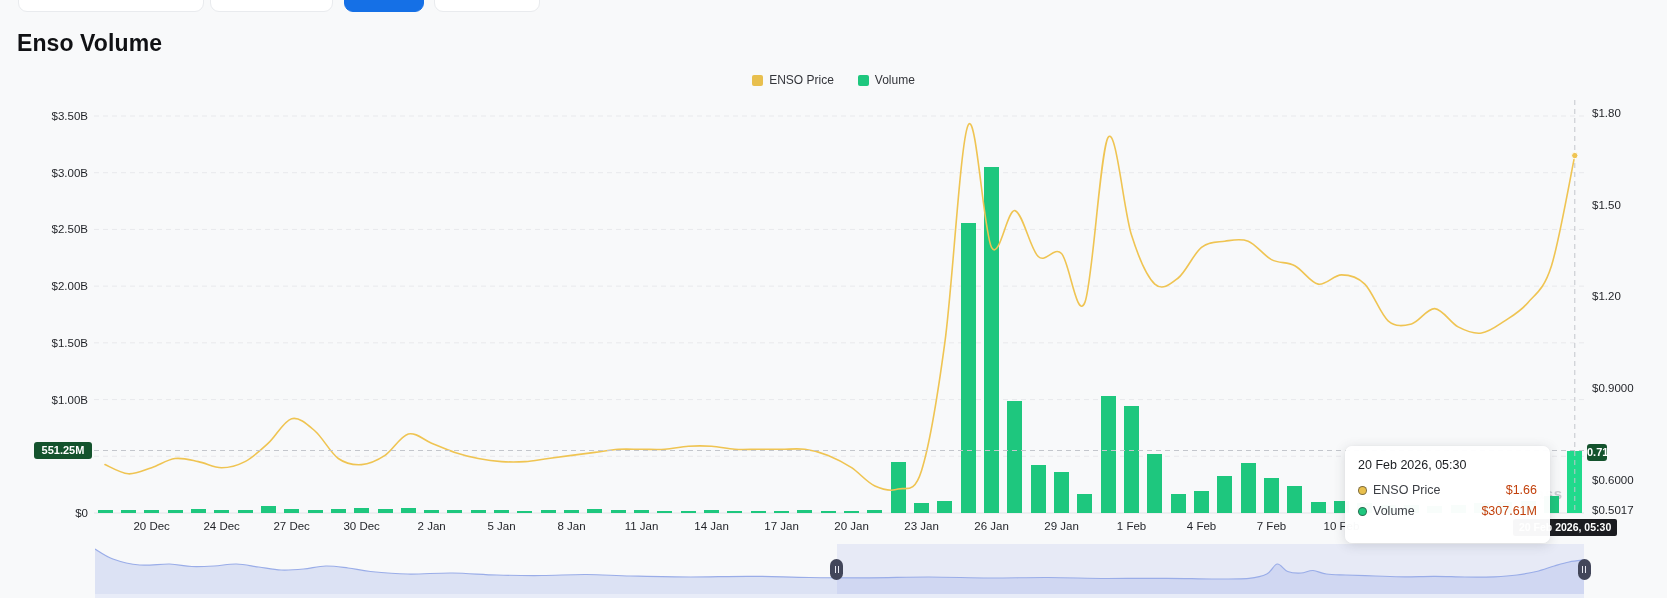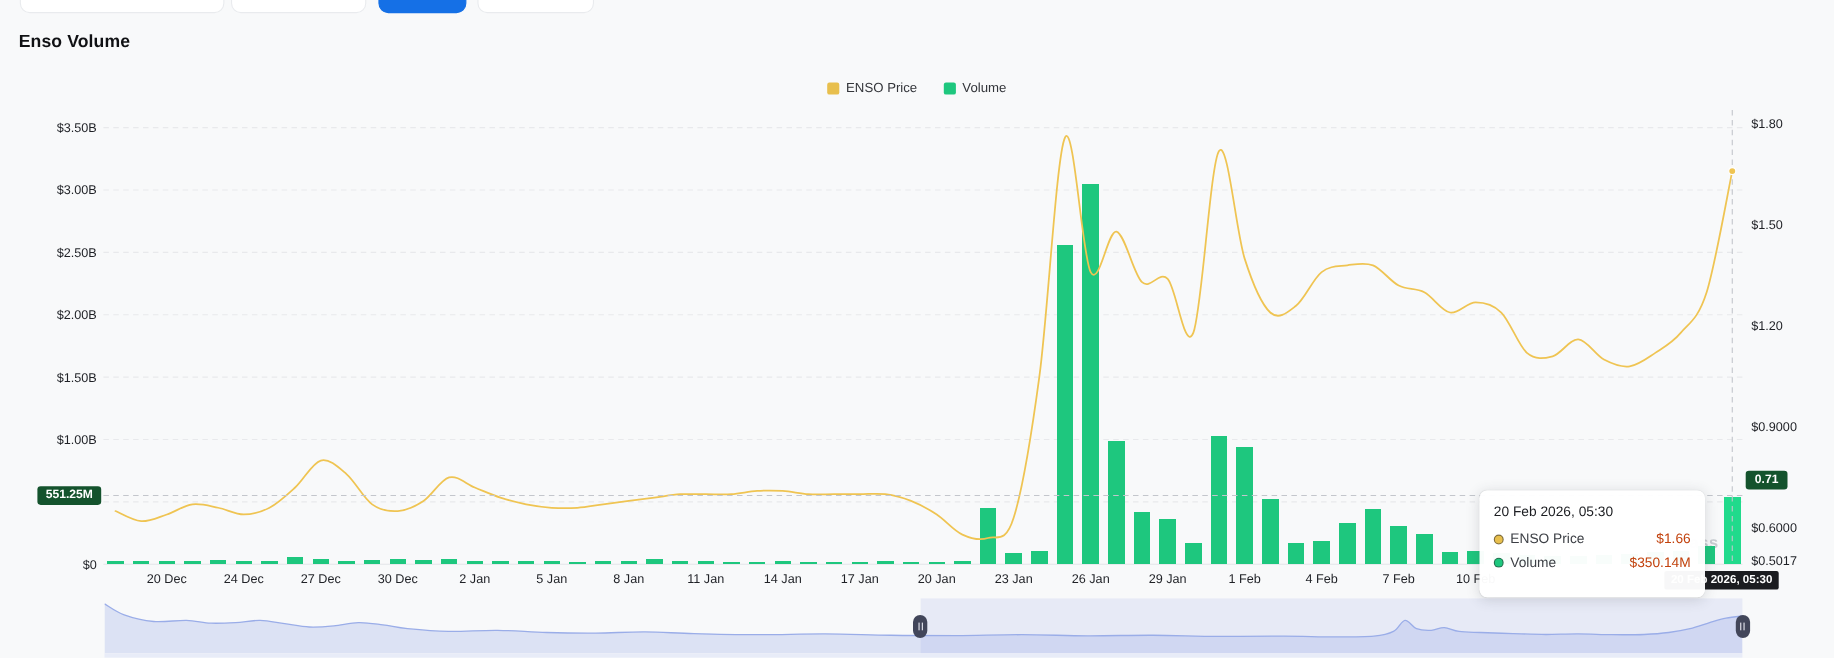--- a/index.html
+++ b/index.html
@@ -4,33 +4,33 @@
 <style>
   * { box-sizing: border-box; margin: 0; padding: 0; }
   html,body { width:1667px; height:598px; }
   body { font-family: "Liberation Sans", sans-serif; background:#f8f9fa; overflow:hidden; }
   #app { position:relative; width:1667px; height:598px; background:#f8f9fa; overflow:hidden; }
 
   
   .tab { position:absolute; top:-16px; height:28px; border-radius:9px; background:#ffffff; border:1px solid #e9ebee; }
   .tab.active { background:#1570e6; border-color:#1570e6; }
 
-  .page-title { position:absolute; left:17px; top:30px; font-size:16px; font-weight:700; color:#101114; letter-spacing:.1px; }
+  .page-title { position:absolute; left:17px; top:30px; font-size:23px; font-weight:700; color:#101114; letter-spacing:.1px; }
 
   .legend { position:absolute; left:0; top:73px; width:1667px; display:flex; justify-content:center; gap:24px; z-index:2; }
   .legend-item { display:flex; align-items:center; gap:6px; font-size:12px; color:#33353a; }
   .legend-swatch { width:11px; height:11px; border-radius:2px; display:inline-block; }
 
   #chart-svg { position:absolute; left:0; top:0; z-index:1; }
   #watermark { position:absolute; left:1536px; top:485px; z-index:0; font-size:15px; font-weight:700; color:#c9ccd1; letter-spacing:.5px; }
 
   .y-badge { position:absolute; z-index:2; background:#14532d; color:#ffffff; font-size:11px; font-weight:700;
              border-radius:3px; height:17px; line-height:17px; text-align:center; }
   #badge-left { left:34px; top:442px; width:58px; }
-  #badge-right { left:1587px; top:428px; width:38px; }
+  #badge-right { left:1587px; top:444px; width:20px; }
   #badge-x { position:absolute; left:1513px; top:519px; z-index:2; background:#1b1c20; color:#fff; font-size:10.5px;
              font-weight:700; padding:2px 6px 3px; border-radius:2px; white-space:nowrap; }
 
   .nav { position:absolute; left:95px; top:544px; width:1489px; height:50px; z-index:1; }
   .nav-selected { position:absolute; top:0; height:50px; background:rgba(116,138,222,0.13); }
   .nav svg { position:absolute; left:0; top:0; }
   .nav-handle { position:absolute; top:15px; width:13px; height:21px; border-radius:7px; background:#42465a; z-index:3;
                 display:flex; align-items:center; justify-content:center; gap:2px; }
   .nav-handle i { display:block; width:1px; height:7px; background:#e8e9f2; }
   .nav-baseline { position:absolute; left:0; bottom:-4px; width:100%; height:4px; background:#e8ecf8; }
@@ -202,17 +202,17 @@
   <div class="tooltip">
     <div class="tooltip-title">20 Feb 2026, 05:30</div>
     <div class="tooltip-row">
       <span class="tooltip-dot" id="td0" style="background: rgb(232, 191, 77);"></span>
       <span>ENSO Price</span>
       <span class="tooltip-val">$1.66</span>
     </div>
     <div class="tooltip-row">
       <span class="tooltip-dot" id="td1" style="background: rgb(30, 199, 126);"></span>
       <span>Volume</span>
-      <span class="tooltip-val">$350.14M</span>
+      <span class="tooltip-val">$307.61M</span>
     </div>
   </div>
 
 </div>
 
 </body></html>

